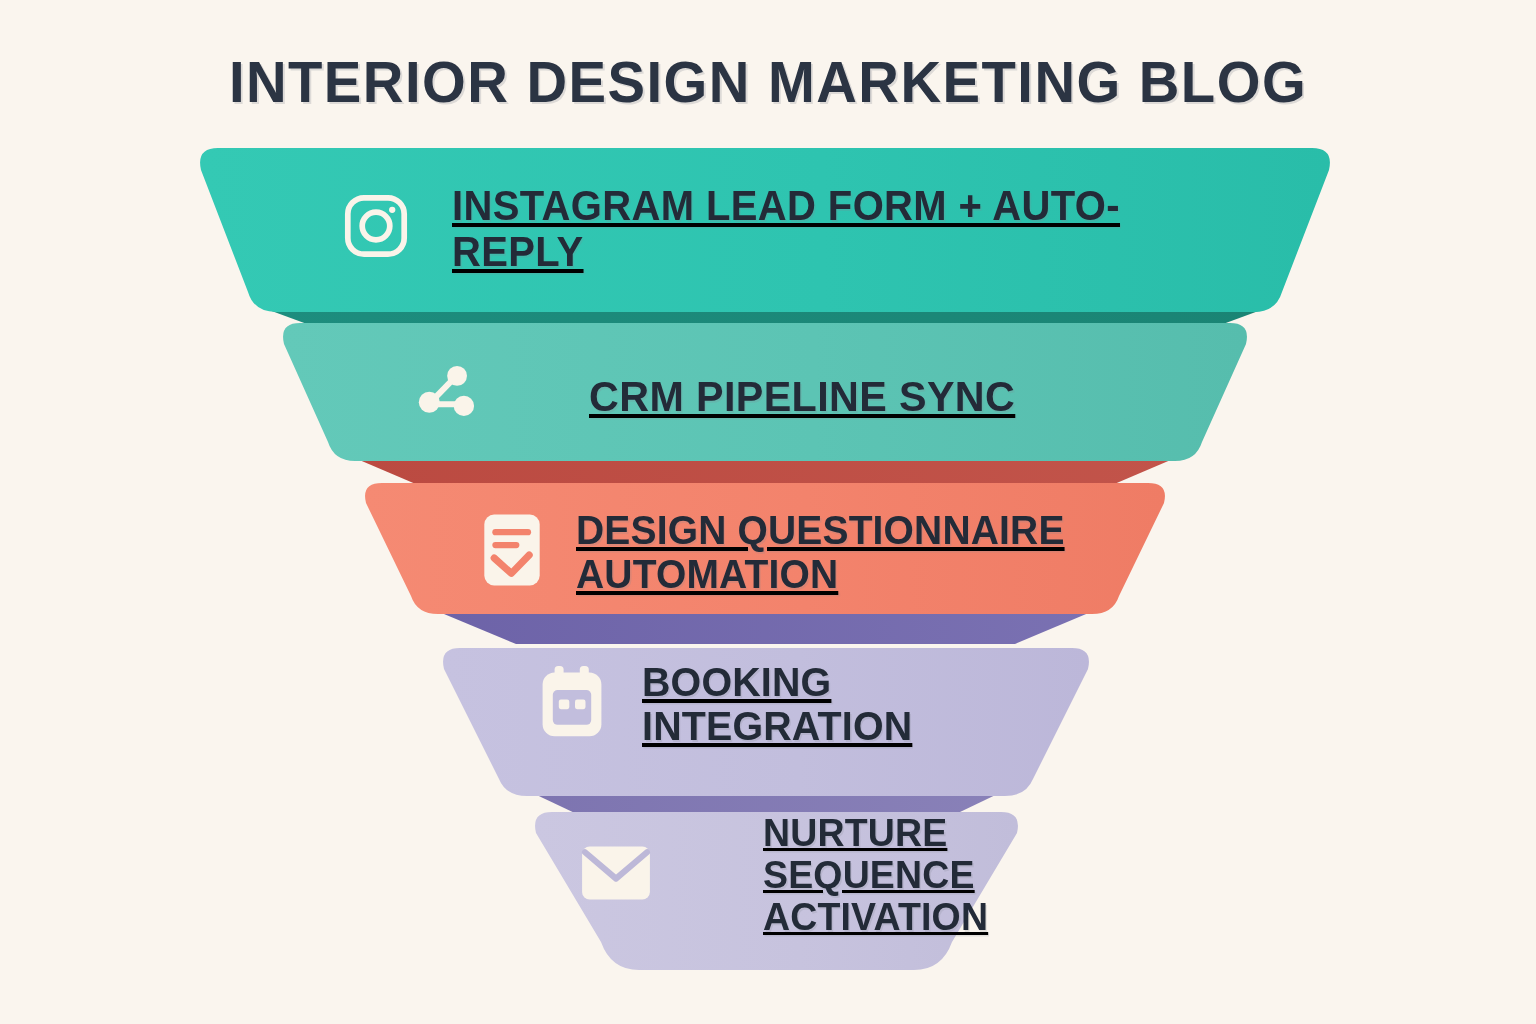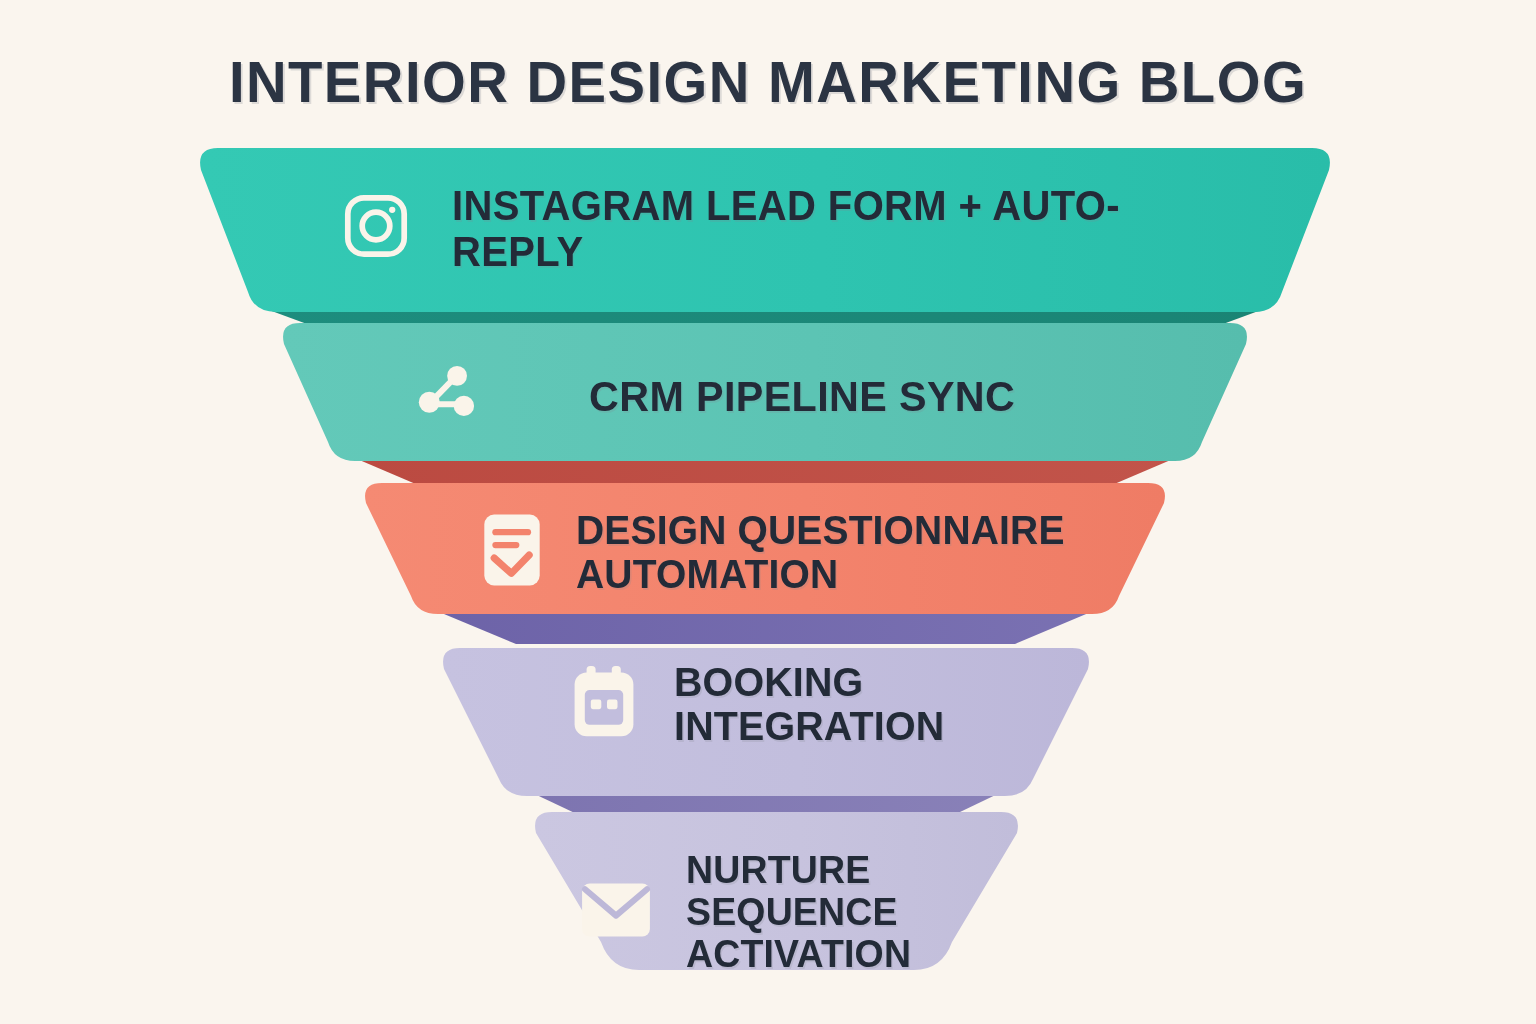--- a/index.html
+++ b/index.html
@@ -58,20 +58,21 @@
     height: 1024px;
     pointer-events: none;
   }
 
   .stage-row {
     position: absolute;
     display: flex;
     flex-direction: row;
     align-items: center;
     pointer-events: auto;
+    text-decoration: underline;
   }
 
   .stage-icon {
     flex: 0 0 auto;
     display: block;
   }
 
   .stage-label {
     font-family: "Liberation Sans", sans-serif;
     font-weight: bold;
@@ -84,24 +85,24 @@
   
   #row-0 { left: 340px; top: 182px; width: 900px; }
   #row-0 .stage-label { font-size: 43px; letter-spacing: 0.4px; transform: scaleX(0.93); transform-origin: left center; margin-left: 40px; }
 
   #row-1 { left: 412px; top: 360px; width: 700px; gap: 13px; }
   #row-1 .stage-label { font-size: 43px; letter-spacing: 0.4px; transform: scaleX(0.96); transform-origin: left center; margin-left: 92px; }
 
   #row-2 { left: 478px; top: 508px; width: 640px; }
   #row-2 .stage-label { font-size: 41px; letter-spacing: 0.2px; transform: scaleX(0.95); transform-origin: left center; margin-left: 30px; }
 
-  #row-3 { left: 568px; top: 660px; width: 520px; }
+  #row-3 { left: 536px; top: 660px; width: 520px; }
   #row-3 .stage-label { font-size: 41px; letter-spacing: 0.2px; transform: scaleX(0.96); transform-origin: left center; margin-left: 34px; }
 
-  #row-4 { left: 578px; top: 849px; width: 420px; }
+  #row-4 { left: 578px; top: 812px; width: 420px; justify-content: space-between; }
   #row-4 .stage-label { font-size: 39px; letter-spacing: 0.2px; transform: scaleX(0.96); transform-origin: left center; margin-left: 32px; }
 </style>
 </head>
 <body>
 
 <div id="stage">
 
   <div id="page-title">INTERIOR DESIGN MARKETING BLOG</div>
 
   <svg id="funnel-svg" viewBox="0 0 1536 1024">

